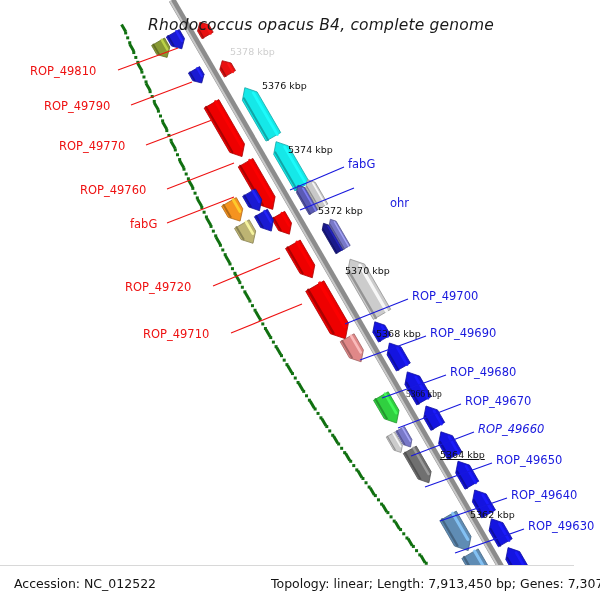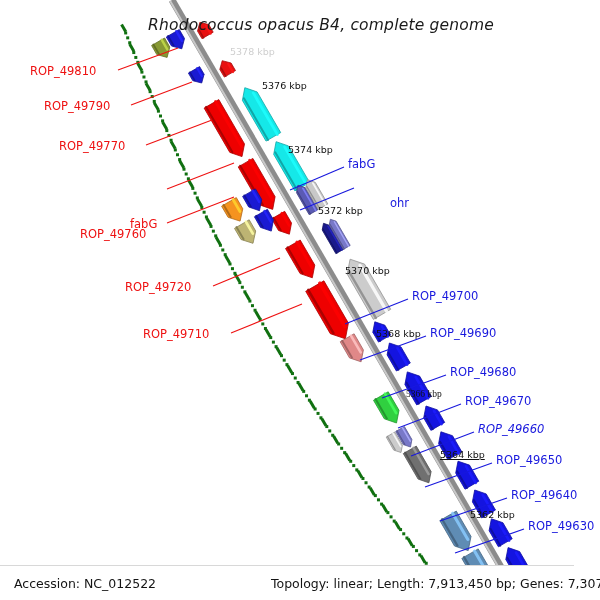--- a/index.html
+++ b/index.html
@@ -416,21 +416,21 @@
       <div class="ruler-lbl" style="left: 376px; top: 328px;">5368 kbp</div>
       <div class="ruler-lbl" style="left: 406px; top: 389px; font-family: Liberation Serif, serif;">5366 kbp</div>
       <div class="ruler-lbl" style="left: 440px; top: 449px; text-decoration: underline;">5364 kbp</div>
       <div class="ruler-lbl" style="left: 470px; top: 509px;">5362 kbp</div>
       <div class="ruler-lbl ruler-faded" style="left: 504px; top: 565px;">5360 kbp</div>
     </div>
   <div id="left-labels">
       <div class="lbl lbl-red" style="left: 30px; top: 64px;">ROP_49810</div>
       <div class="lbl lbl-red" style="left: 44px; top: 99px;">ROP_49790</div>
       <div class="lbl lbl-red" style="left: 59px; top: 139px;">ROP_49770</div>
-      <div class="lbl lbl-red" style="left: 80px; top: 183px; margin-top: 44px;">ROP_49760</div>
+      <div class="lbl lbl-red" style="left: 80px; top: 183px;">ROP_49760</div>
       <div class="lbl lbl-red" style="left: 130px; top: 217px;">fabG</div>
       <div class="lbl lbl-red" style="left: 125px; top: 280px;">ROP_49720</div>
       <div class="lbl lbl-red" style="left: 143px; top: 327px;">ROP_49710</div>
     </div>
   <div id="right-labels">
       <div class="lbl lbl-blue" style="left: 348px; top: 157px;">fabG</div>
       <div class="lbl lbl-blue" style="left: 358px; top: 196px; margin-left: 32px;">ohr</div>
       <div class="lbl lbl-blue" style="left: 412px; top: 289px;">ROP_49700</div>
       <div class="lbl lbl-blue" style="left: 430px; top: 326px;">ROP_49690</div>
       <div class="lbl lbl-blue" style="left: 450px; top: 365px;">ROP_49680</div>

